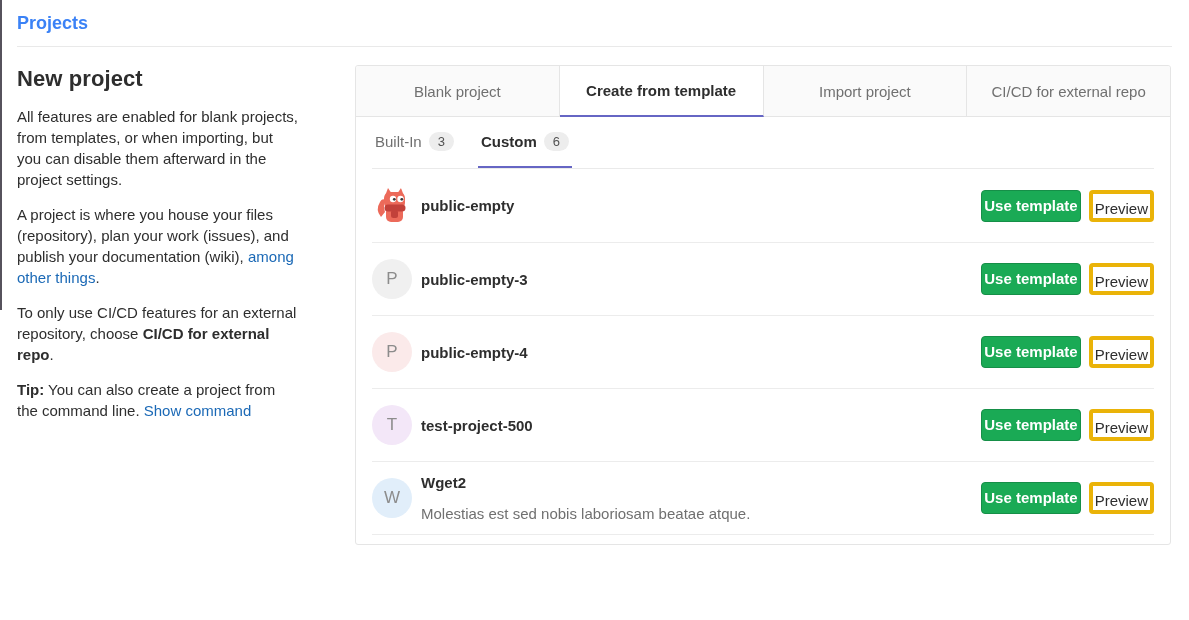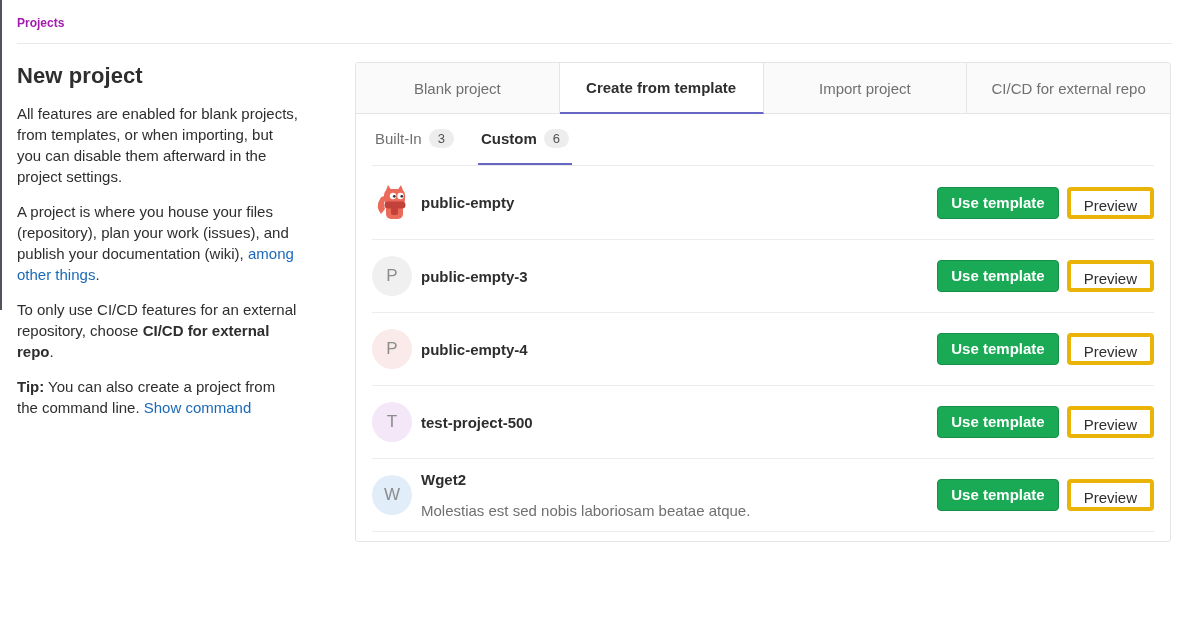--- a/index.html
+++ b/index.html
@@ -15,21 +15,21 @@
     position: absolute; left: 0; top: 0; width: 2px; height: 310px;
     background: #56525c;
   }
   
   .topbar {
     margin: 0 17px;
     padding: 13px 0 12px;
     border-bottom: 1px solid #e9e9e9;
   }
   .breadcrumb {
-    font-size: 12px; font-weight: 600; color: #a21caf; cursor: pointer;
+    font-size: 18px; font-weight: 600; color: #3b82f6; cursor: pointer;
   }
   
   .main { display: flex; padding: 18px 18px 0 17px; align-items: flex-start; gap: 40px; }
   .left-col { width: 283px; flex: none; margin-right: 15px; }
   .page-title { font-size: 22px; font-weight: 700; margin: 1px 0 14px; letter-spacing: .1px; }
   .left-col p { font-size: 15px; line-height: 21px; margin-bottom: 14px; color: #2e2e2e; }
   .left-col a { color: #1b69b6; text-decoration: none; cursor: pointer; }
   
   .panel {
     flex: 1;
@@ -82,21 +82,21 @@
     display: flex; align-items: center; justify-content: center;
     font-size: 17px; overflow: hidden;
   }
   .avatar svg { width: 40px; height: 40px; display: block; }
   .row-text { display: flex; flex-direction: column; justify-content: center; }
   .row-name { font-size: 15px; font-weight: 700; color: #2e2e2e; }
   .row-desc { font-size: 15px; color: #707070; margin-top: 14px; }
   .row-actions { margin-left: auto; display: flex; gap: 8px; }
   .btn {
     font-family: inherit; font-size: 15px;
-    border-radius: 4px; padding: 7px 13px; height: 32px;
+    border-radius: 4px; padding: 7px 2px; height: 32px;
     cursor: pointer; line-height: 16px;
   }
   .btn-green {
     background: #1aaa55; border: 1px solid #168f48;
     color: #fff; font-weight: 700;
   }
   .btn-white {
     background: #fff; border: 4px solid #eab308; color: #2e2e2e;
   }
 </style>

